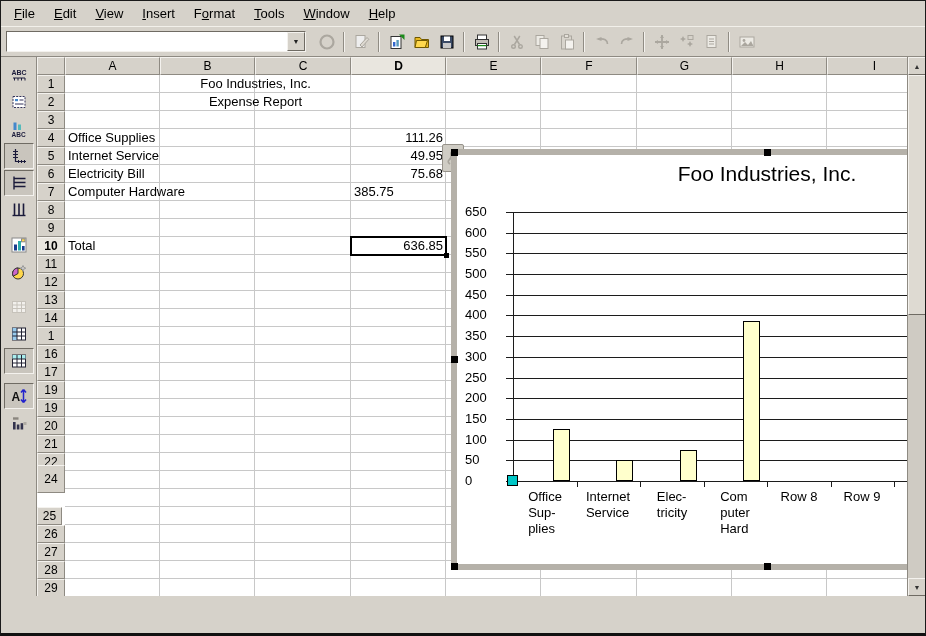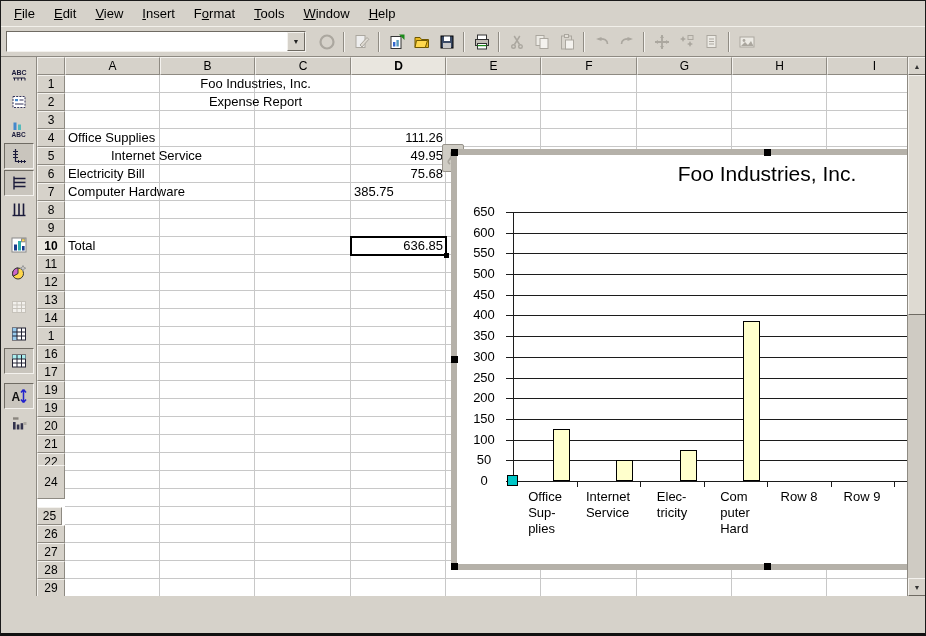--- a/index.html
+++ b/index.html
@@ -32,21 +32,21 @@
   .selrect{position:absolute;border:2px solid #000;box-sizing:border-box;}
   .fillh{position:absolute;width:5px;height:5px;background:#000;}
   
   .chart-obj{position:absolute;}
   .chart-frame{position:absolute;left:0;top:0;right:0;bottom:0;border:6px solid #b5b1a9;background:#fff;box-sizing:border-box;}
   .chart-inner{position:absolute;left:6px;top:6px;width:620px;height:409px;background:#fff;}
   .handle{position:absolute;width:7px;height:7px;background:#000;z-index:5;}
   .chart-title{position:absolute;left:0;top:7px;width:100%;text-align:center;font-size:21px;}
   .cgrid{position:absolute;height:1px;background:#1c1c1c;}
   .cax{position:absolute;background:#1c1c1c;}
-  .ylab{position:absolute;width:38px;text-align:center;font-size:13px;line-height:16px;}
+  .ylab{position:absolute;width:38px;text-align:left;font-size:13px;line-height:16px;}
   .bar{position:absolute;background:#ffffcc;border:1px solid #000;box-sizing:border-box;}
   .xlab{position:absolute;font-size:13px;line-height:16px;text-align:left;transform:translateX(-50%);white-space:nowrap;}
   .axhandle{position:absolute;width:11px;height:11px;background:#00c6c6;border:1px solid #000;box-sizing:border-box;z-index:4;}
   .anchor{position:absolute;width:20px;height:26px;background:#cfccc4;border:1px solid #96928a;border-radius:2px;display:flex;align-items:center;justify-content:center;}
   
   .vscroll{width:18px;height:539px;background:#cfcbc3;position:relative;border-left:1px solid #8e8a82;box-sizing:border-box;}
   .sbtn{position:absolute;box-sizing:border-box;background:#d6d2ca;border:1px solid;border-color:#f4f2ee #6f6b63 #6f6b63 #f4f2ee;display:flex;align-items:center;justify-content:center;font-size:7px;color:#333;}
   .sthumb{position:absolute;box-sizing:border-box;background:#dedad2;border:1px solid;border-color:#f4f2ee #6f6b63 #6f6b63 #f4f2ee;}
   
   .bottomrow{height:18px;display:flex;background:#d6d2ca;border-top:1px solid #8e8a82;box-sizing:border-box;}
@@ -344,36 +344,36 @@
         <div class="rowhdr" style="left: 0px; top: 342px; width: 28px; height: 18px;">19</div>
         <div class="gl" style="left: 28px; top: 359px; height: 1px; width: 842px;"></div>
         <div class="rowhdr" style="left: 0px; top: 360px; width: 28px; height: 18px;">20</div>
         <div class="gl" style="left: 28px; top: 377px; height: 1px; width: 842px;"></div>
         <div class="rowhdr" style="left: 0px; top: 378px; width: 28px; height: 18px;">21</div>
         <div class="gl" style="left: 28px; top: 395px; height: 1px; width: 842px;"></div>
         <div class="rowhdr" style="left: 0px; top: 396px; width: 28px; height: 18px;">22</div>
         <div class="gl" style="left: 28px; top: 413px; height: 1px; width: 842px;"></div>
         <div class="rowhdr" style="left: 0px; top: 414px; width: 28px; height: 18px;">23</div>
         <div class="gl" style="left: 28px; top: 431px; height: 1px; width: 842px;"></div>
-        <div class="rowhdr" style="left: 0px; top: 408px; width: 28px; height: 34px;">24</div>
+        <div class="rowhdr" style="left: 0px; top: 408px; width: 28px; height: 28px;">24</div>
         <div class="gl" style="left: 28px; top: 449px; height: 1px; width: 842px;"></div>
         <div class="rowhdr" style="left: 0px; top: 450px; width: 25px; height: 18px;">25</div>
         <div class="gl" style="left: 28px; top: 467px; height: 1px; width: 842px;"></div>
         <div class="rowhdr" style="left: 0px; top: 468px; width: 28px; height: 18px;">26</div>
         <div class="gl" style="left: 28px; top: 485px; height: 1px; width: 842px;"></div>
         <div class="rowhdr" style="left: 0px; top: 486px; width: 28px; height: 18px;">27</div>
         <div class="gl" style="left: 28px; top: 503px; height: 1px; width: 842px;"></div>
         <div class="rowhdr" style="left: 0px; top: 504px; width: 28px; height: 18px;">28</div>
         <div class="gl" style="left: 28px; top: 521px; height: 1px; width: 842px;"></div>
         <div class="rowhdr" style="left: 0px; top: 522px; width: 28px; height: 18px;">29</div>
         <div class="cellv" style="left: 123px; top: 18px; width: 191px; height: 18px; text-align: center; padding: 0px 3px; box-sizing: border-box;">Foo Industries, Inc.</div>
         <div class="cellv" style="left: 123px; top: 36px; width: 191px; height: 18px; text-align: center; padding: 0px 3px; box-sizing: border-box;">Expense Report</div>
         <div class="cellv" style="left: 28px; top: 72px; width: 95px; height: 18px; text-align: left; padding: 0px 3px; box-sizing: border-box;">Office Supplies</div>
         <div class="cellv" style="left: 314px; top: 72px; width: 95px; height: 18px; text-align: right; padding: 0px 3px; box-sizing: border-box;">111.26</div>
-        <div class="cellv" style="left: 28px; top: 90px; width: 95px; height: 18px; text-align: right; padding: 0px 3px; box-sizing: border-box; margin-left: 43px;">Internet Service</div>
+        <div class="cellv" style="left: 28px; top: 90px; width: 95px; height: 18px; text-align: right; padding: 0px 3px; box-sizing: border-box;">Internet Service</div>
         <div class="cellv" style="left: 314px; top: 90px; width: 95px; height: 18px; text-align: right; padding: 0px 3px; box-sizing: border-box;">49.95</div>
         <div class="cellv" style="left: 28px; top: 108px; width: 95px; height: 18px; text-align: left; padding: 0px 3px; box-sizing: border-box;">Electricity Bill</div>
         <div class="cellv" style="left: 314px; top: 108px; width: 95px; height: 18px; text-align: right; padding: 0px 3px; box-sizing: border-box;">75.68</div>
         <div class="cellv" style="left: 28px; top: 126px; width: 95px; height: 18px; text-align: left; padding: 0px 3px; box-sizing: border-box;">Computer Hardware</div>
         <div class="cellv" style="left: 314px; top: 126px; width: 95px; height: 18px; padding: 0px 3px; box-sizing: border-box;">385.75</div>
         <div class="cellv" style="left: 28px; top: 180px; width: 95px; height: 18px; text-align: left; padding: 0px 3px; box-sizing: border-box;">Total</div>
         <div class="cellv" style="left: 314px; top: 180px; width: 95px; height: 18px; text-align: right; padding: 0px 3px; box-sizing: border-box;">636.85</div>
         <div class="selrect" style="left: 313px; top: 179px; width: 97px; height: 20px;"></div>
         <div class="fillh" style="left: 407px; top: 196px;"></div>
         <div class="anchor" style="left: 405px; top: 87px;">

